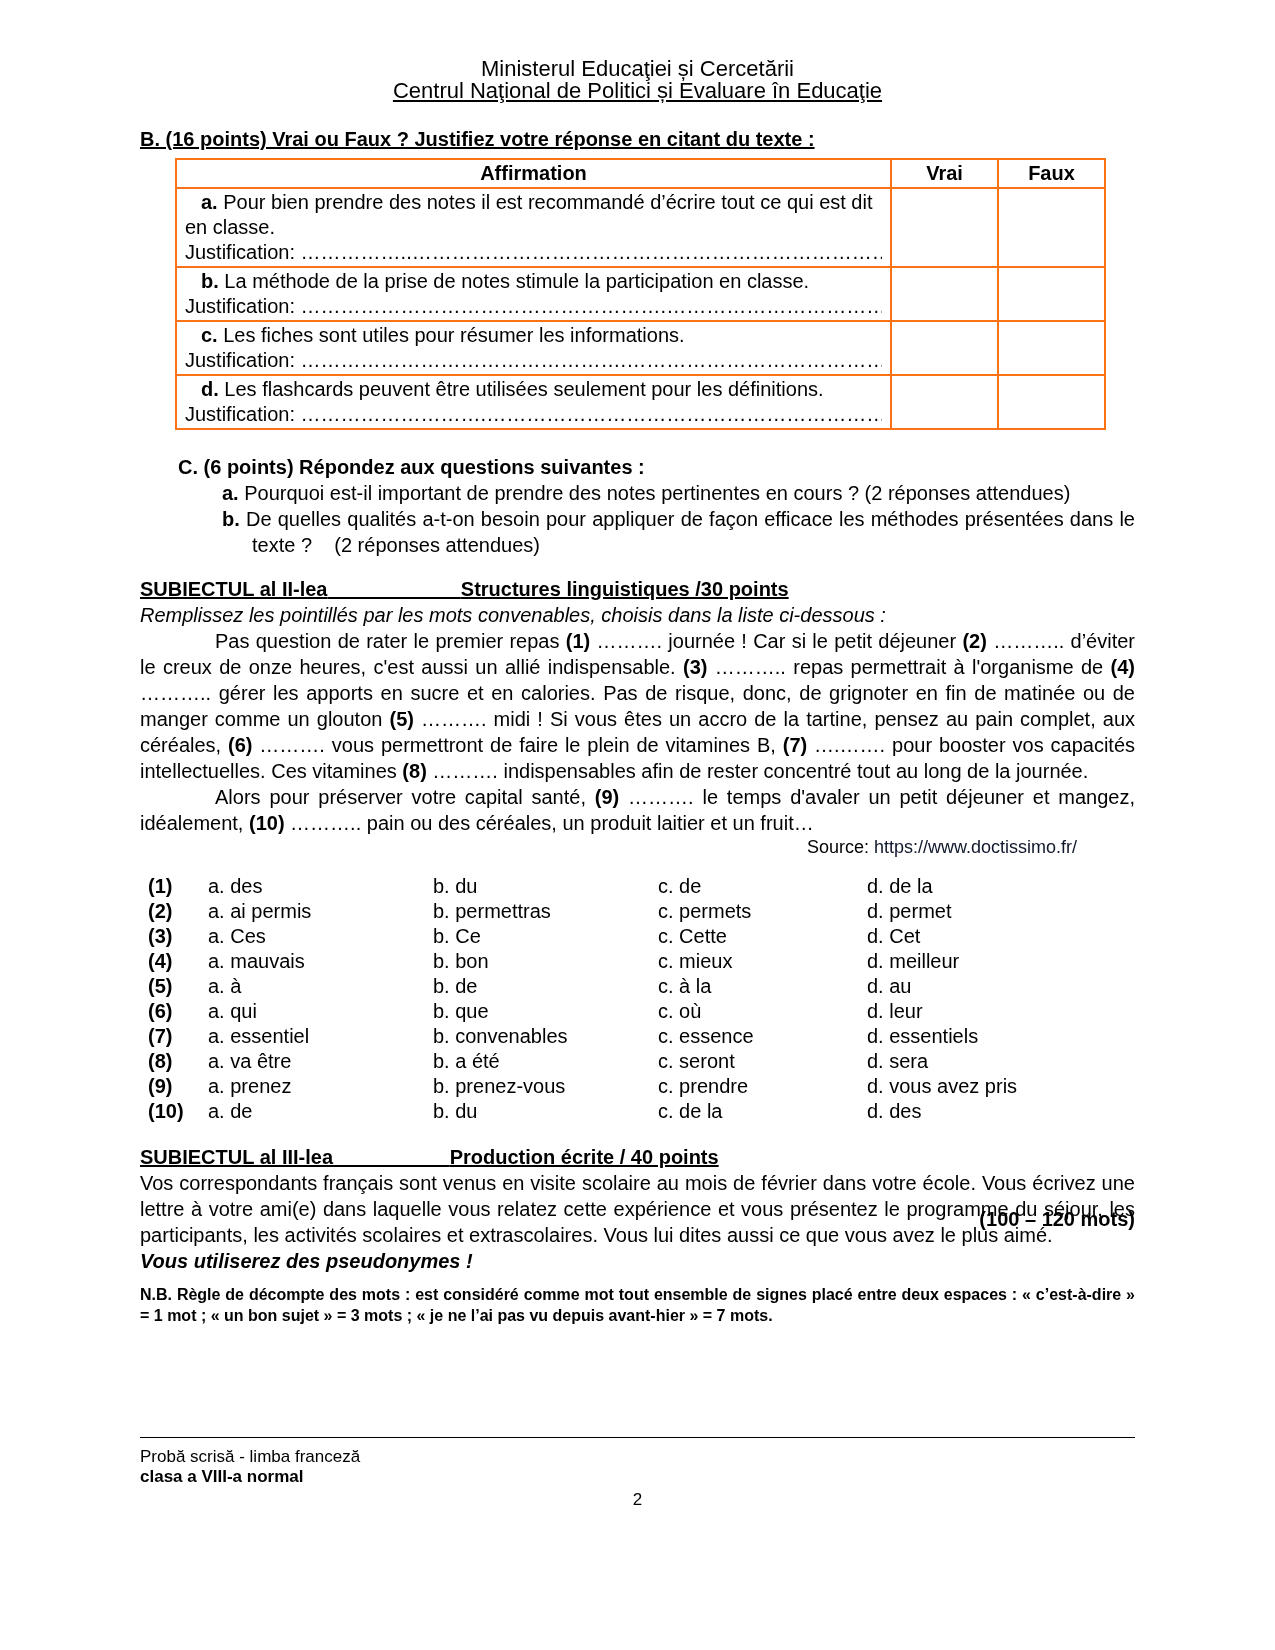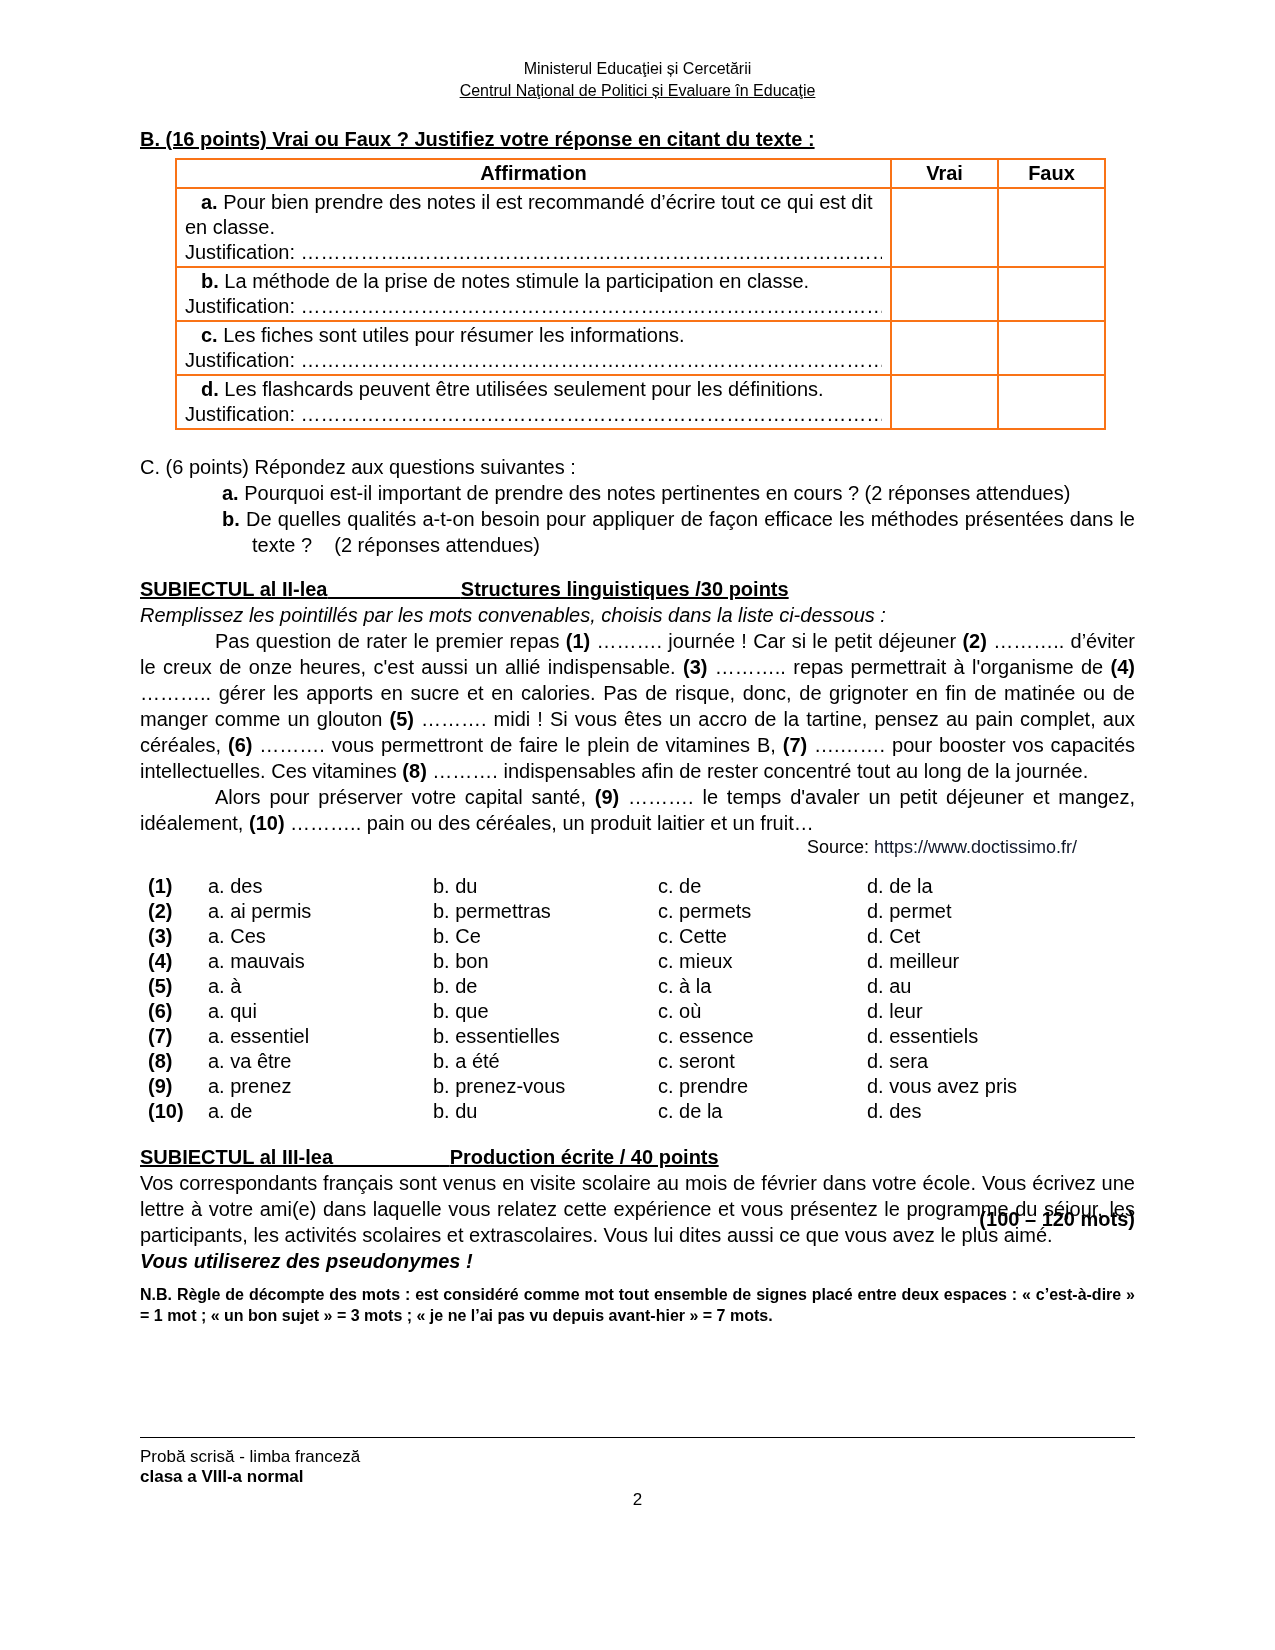--- a/index.html
+++ b/index.html
@@ -7,24 +7,24 @@
     position:relative;
     width:1275px;height:1650px;
     box-sizing:border-box;
     background:#ffffff;color:#000;
     font-family:"Liberation Sans","DejaVu Sans",sans-serif;
     font-size:20px;line-height:26px;
     padding:58px 140px 0 140px;
     overflow:hidden;
   }
   .b{font-weight:700;}
-  .doc-header{font-size:16px;line-height:22px;text-align:center;margin-bottom:24px;}
+  .doc-header{font-size:22px;line-height:22px;text-align:center;margin-bottom:24px;}
   .doc-header .u2{text-decoration:underline;}
   .sec-heading{font-weight:700;text-decoration:underline;margin-bottom:6px;}
-  .sec-heading-plain{font-weight:400;}
+  .sec-heading-plain{font-weight:700;margin-left:38px;}
   
   .vf-table{border-collapse:collapse;margin-left:35px;width:900px;table-layout:fixed;}
   .vf-table th,.vf-table td{border:2px solid #f97316;vertical-align:top;}
   .vf-table th{text-align:center;font-weight:700;padding:1px 4px;line-height:25px;}
   .col-affirm{width:705px;}
   .col-vf{width:97px;}
   .td-affirm{padding:1px 8px;line-height:25px;}
   .stmt{text-indent:16px;}
   .just{white-space:nowrap;overflow:hidden;}
   
@@ -165,21 +165,21 @@
     <div class="mcq-row">
         <span class="mc-n">(6)</span>
         <span class="mc-a">a. qui</span>
         <span class="mc-b">b. que</span>
         <span class="mc-c">c. où</span>
         <span class="mc-d">d. leur</span>
       </div>
     <div class="mcq-row">
         <span class="mc-n">(7)</span>
         <span class="mc-a">a. essentiel</span>
-        <span class="mc-b">b. essentielles</span>
+        <span class="mc-b">b. convenables</span>
         <span class="mc-c">c. essence</span>
         <span class="mc-d">d. essentiels</span>
       </div>
     <div class="mcq-row">
         <span class="mc-n">(8)</span>
         <span class="mc-a">a. va être</span>
         <span class="mc-b">b. a été</span>
         <span class="mc-c">c. seront</span>
         <span class="mc-d">d. sera</span>
       </div>

